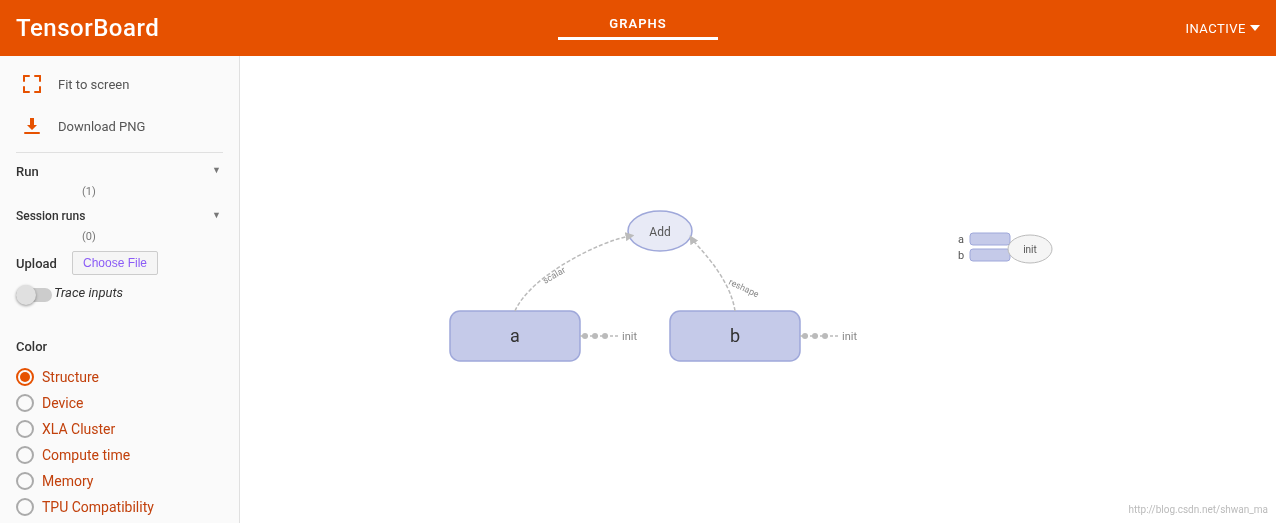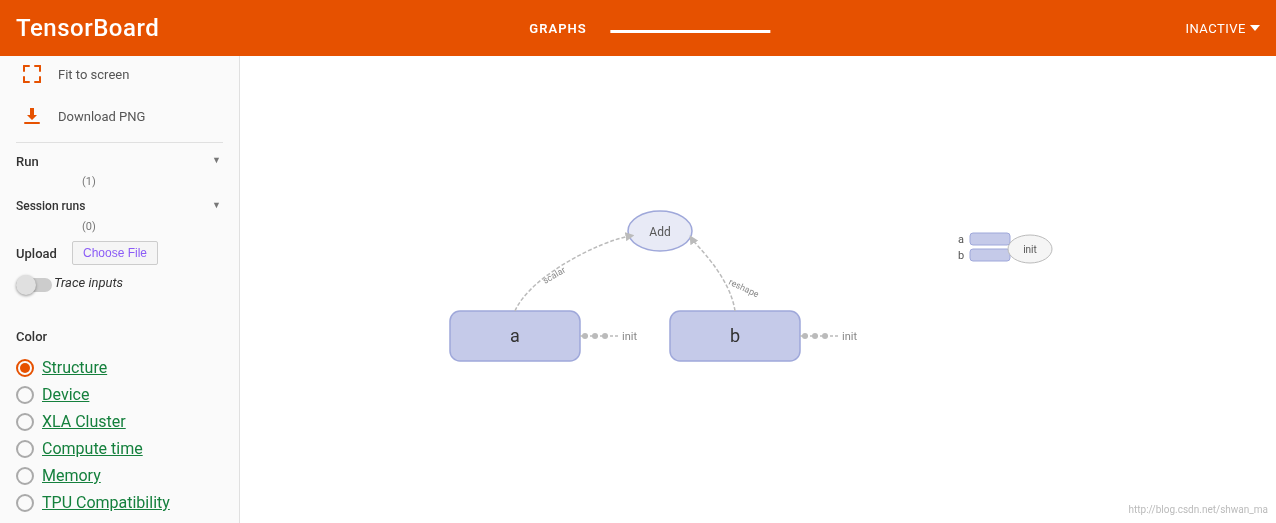--- a/index.html
+++ b/index.html
@@ -18,21 +18,21 @@
       color: #fff;
       font-size: 24px;
       font-weight: 500;
       letter-spacing: 0.5px;
     }
     .header-nav {
       position: absolute;
       left: 50%;
       transform: translateX(-50%);
       display: flex;
-      flex-direction: row;
+      flex-direction: column;
       align-items: center;
     }
     .header-nav-label {
       color: #fff;
       font-size: 13px;
       font-weight: 600;
       letter-spacing: 1px;
       padding: 0 24px;
     }
     .header-nav-underline {
@@ -75,21 +75,21 @@
       width: 240px;
       background: #fafafa;
       border-right: 1px solid #e0e0e0;
       display: flex;
       flex-direction: column;
       overflow-y: auto;
       flex-shrink: 0;
     }
 
     .sidebar-section {
-      padding: 2px 16px 8px 16px;
+      padding: 12px 16px 8px 16px;
     }
 
     .sidebar-action-row {
       display: flex;
       align-items: center;
       gap: 10px;
       margin-bottom: 10px;
       cursor: pointer;
     }
     .sidebar-action-icon {
@@ -240,23 +240,22 @@
     .radio-circle.selected {
       border-color: #E65100;
     }
     .radio-inner {
       width: 10px;
       height: 10px;
       border-radius: 50%;
       background: #E65100;
     }
     .radio-text {
-      font-size: 16px;
-      color: #15803d;
-      text-decoration: underline;
+      font-size: 14px;
+      color: #c2410c;
     }
 
     
     .main-canvas {
       flex: 1;
       background: #fff;
       position: relative;
       overflow: hidden;
     }
 

